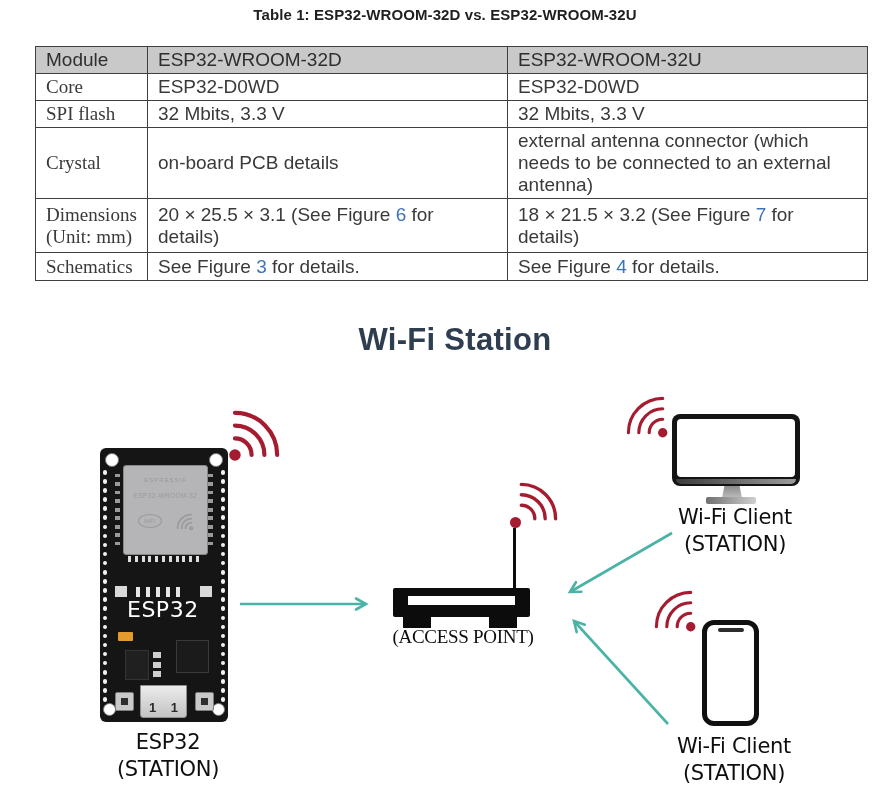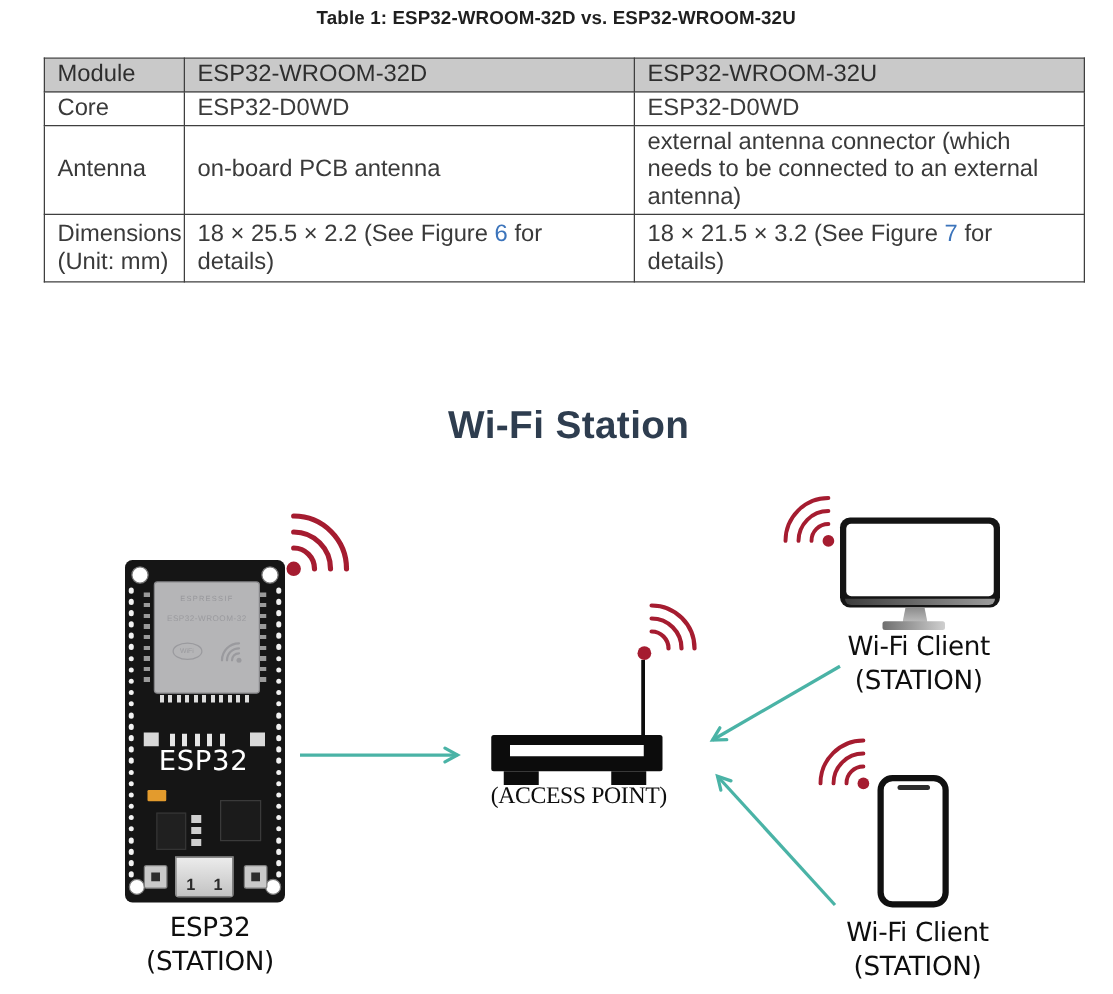--- a/index.html
+++ b/index.html
@@ -7,21 +7,21 @@
        font-family:"Liberation Sans",sans-serif;color:#383838;}
 
   
   .caption{position:absolute;top:6px;left:0;width:890px;text-align:center;
            font-size:15px;font-weight:bold;color:#1f1f1f;letter-spacing:.1px;}
   .cmp-table{position:absolute;left:35px;top:46px;width:832px;
              border-collapse:collapse;table-layout:fixed;font-size:19px;}
   .cmp-table th,.cmp-table td{border:1px solid #3f3f3f;vertical-align:middle;
              padding:2px 10px;text-align:left;font-weight:normal;color:#3a3a3a;}
   .cmp-table th{background:var(--header-bg,#c9c9c9);color:#2e2e2e;}
-  .cmp-table td.label-cell{white-space:pre-line;}
+  .cmp-table td.label-cell{white-space:pre-line;font-family:Liberation Serif, serif;}
   .fig-link{color:var(--link-blue,#3c74bb);}
 
   
   .diagram-title{position:absolute;top:322px;left:0;width:910px;text-align:center;
                  font-size:31px;font-weight:bold;color:var(--title-color,#2e3d4f);
                  letter-spacing:.3px;}
 
   
   .overlay{position:absolute;left:0;top:0;width:890px;height:795px;pointer-events:none;}
 
@@ -133,30 +133,40 @@
         <th>ESP32-WROOM-32D</th>
         <th>ESP32-WROOM-32U</th>
       </tr>
     </thead>
   <tbody id="t-body">
       <tr style="height: 27px;">
         <td class="label-cell">Core</td>
         <td>ESP32-D0WD</td>
         <td>ESP32-D0WD</td>
       </tr>
+      <tr style="height: 26px;">
+        <td class="label-cell">SPI flash</td>
+        <td>32 Mbits, 3.3 V</td>
+        <td>32 Mbits, 3.3 V</td>
+      </tr>
       <tr style="height: 54px;">
-        <td class="label-cell">Antenna</td>
-        <td>on-board PCB antenna</td>
+        <td class="label-cell">Crystal</td>
+        <td>on-board PCB details</td>
         <td>external antenna connector (which needs to be connected to an external antenna)</td>
       </tr>
       <tr style="height: 54px;">
         <td class="label-cell">Dimensions
 (Unit: mm)</td>
-        <td><span>18 × 25.5 × 2.2 (See Figure </span><span class="fig-link">6</span><span> for details)</span></td>
+        <td><span>20 × 25.5 × 3.1 (See Figure </span><span class="fig-link">6</span><span> for details)</span></td>
         <td><span>18 × 21.5 × 3.2 (See Figure </span><span class="fig-link">7</span><span> for details)</span></td>
+      </tr>
+      <tr style="height: 28px;">
+        <td class="label-cell">Schematics</td>
+        <td><span>See Figure </span><span class="fig-link">3</span><span> for details.</span></td>
+        <td><span>See Figure </span><span class="fig-link">4</span><span> for details.</span></td>
       </tr>
     </tbody>
 </table>
 
 <div class="diagram-title">Wi-Fi Station</div>
 
 <svg class="overlay" viewBox="0 0 890 795" style="color:var(--teal,#4ab3a6)">
   <defs>
     <marker id="arrw" markerUnits="userSpaceOnUse" markerWidth="18" markerHeight="18" refX="12" refY="8" orient="auto">
       <path d="M2,2.5 L12,8 L2,13.5" fill="none" stroke="var(--teal,#4ab3a6)" stroke-width="2.6" stroke-linecap="round"></path>

